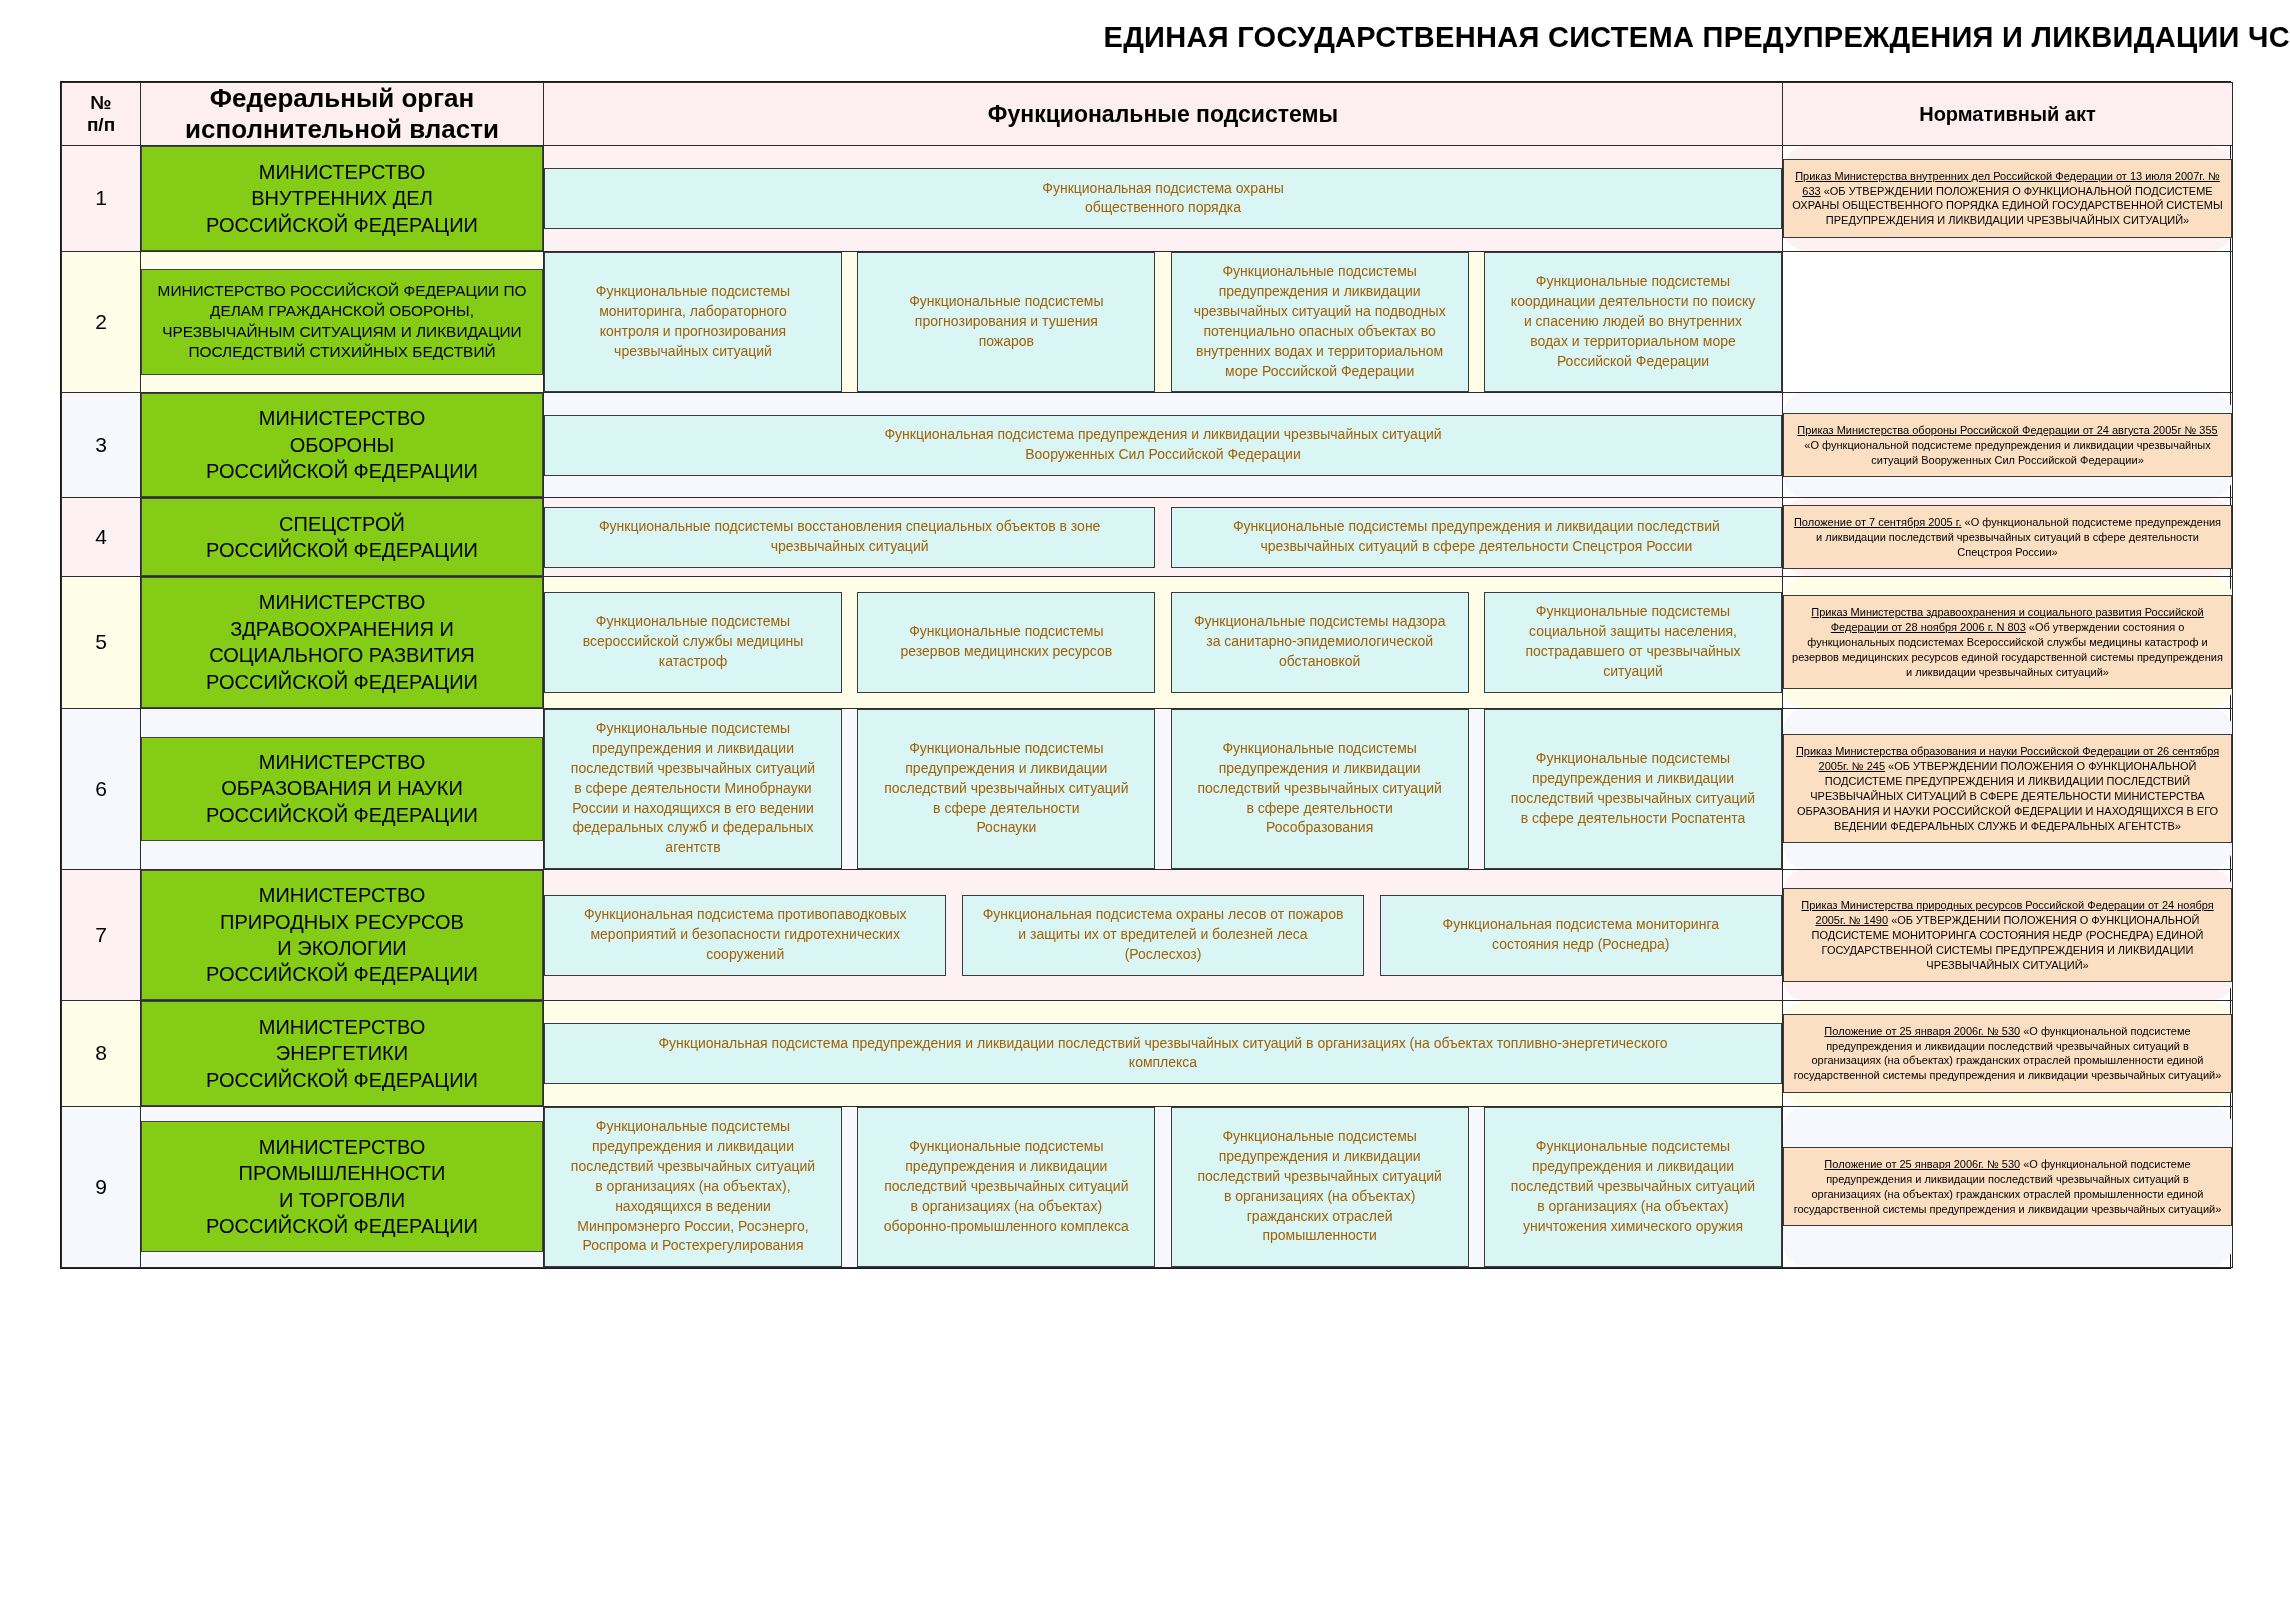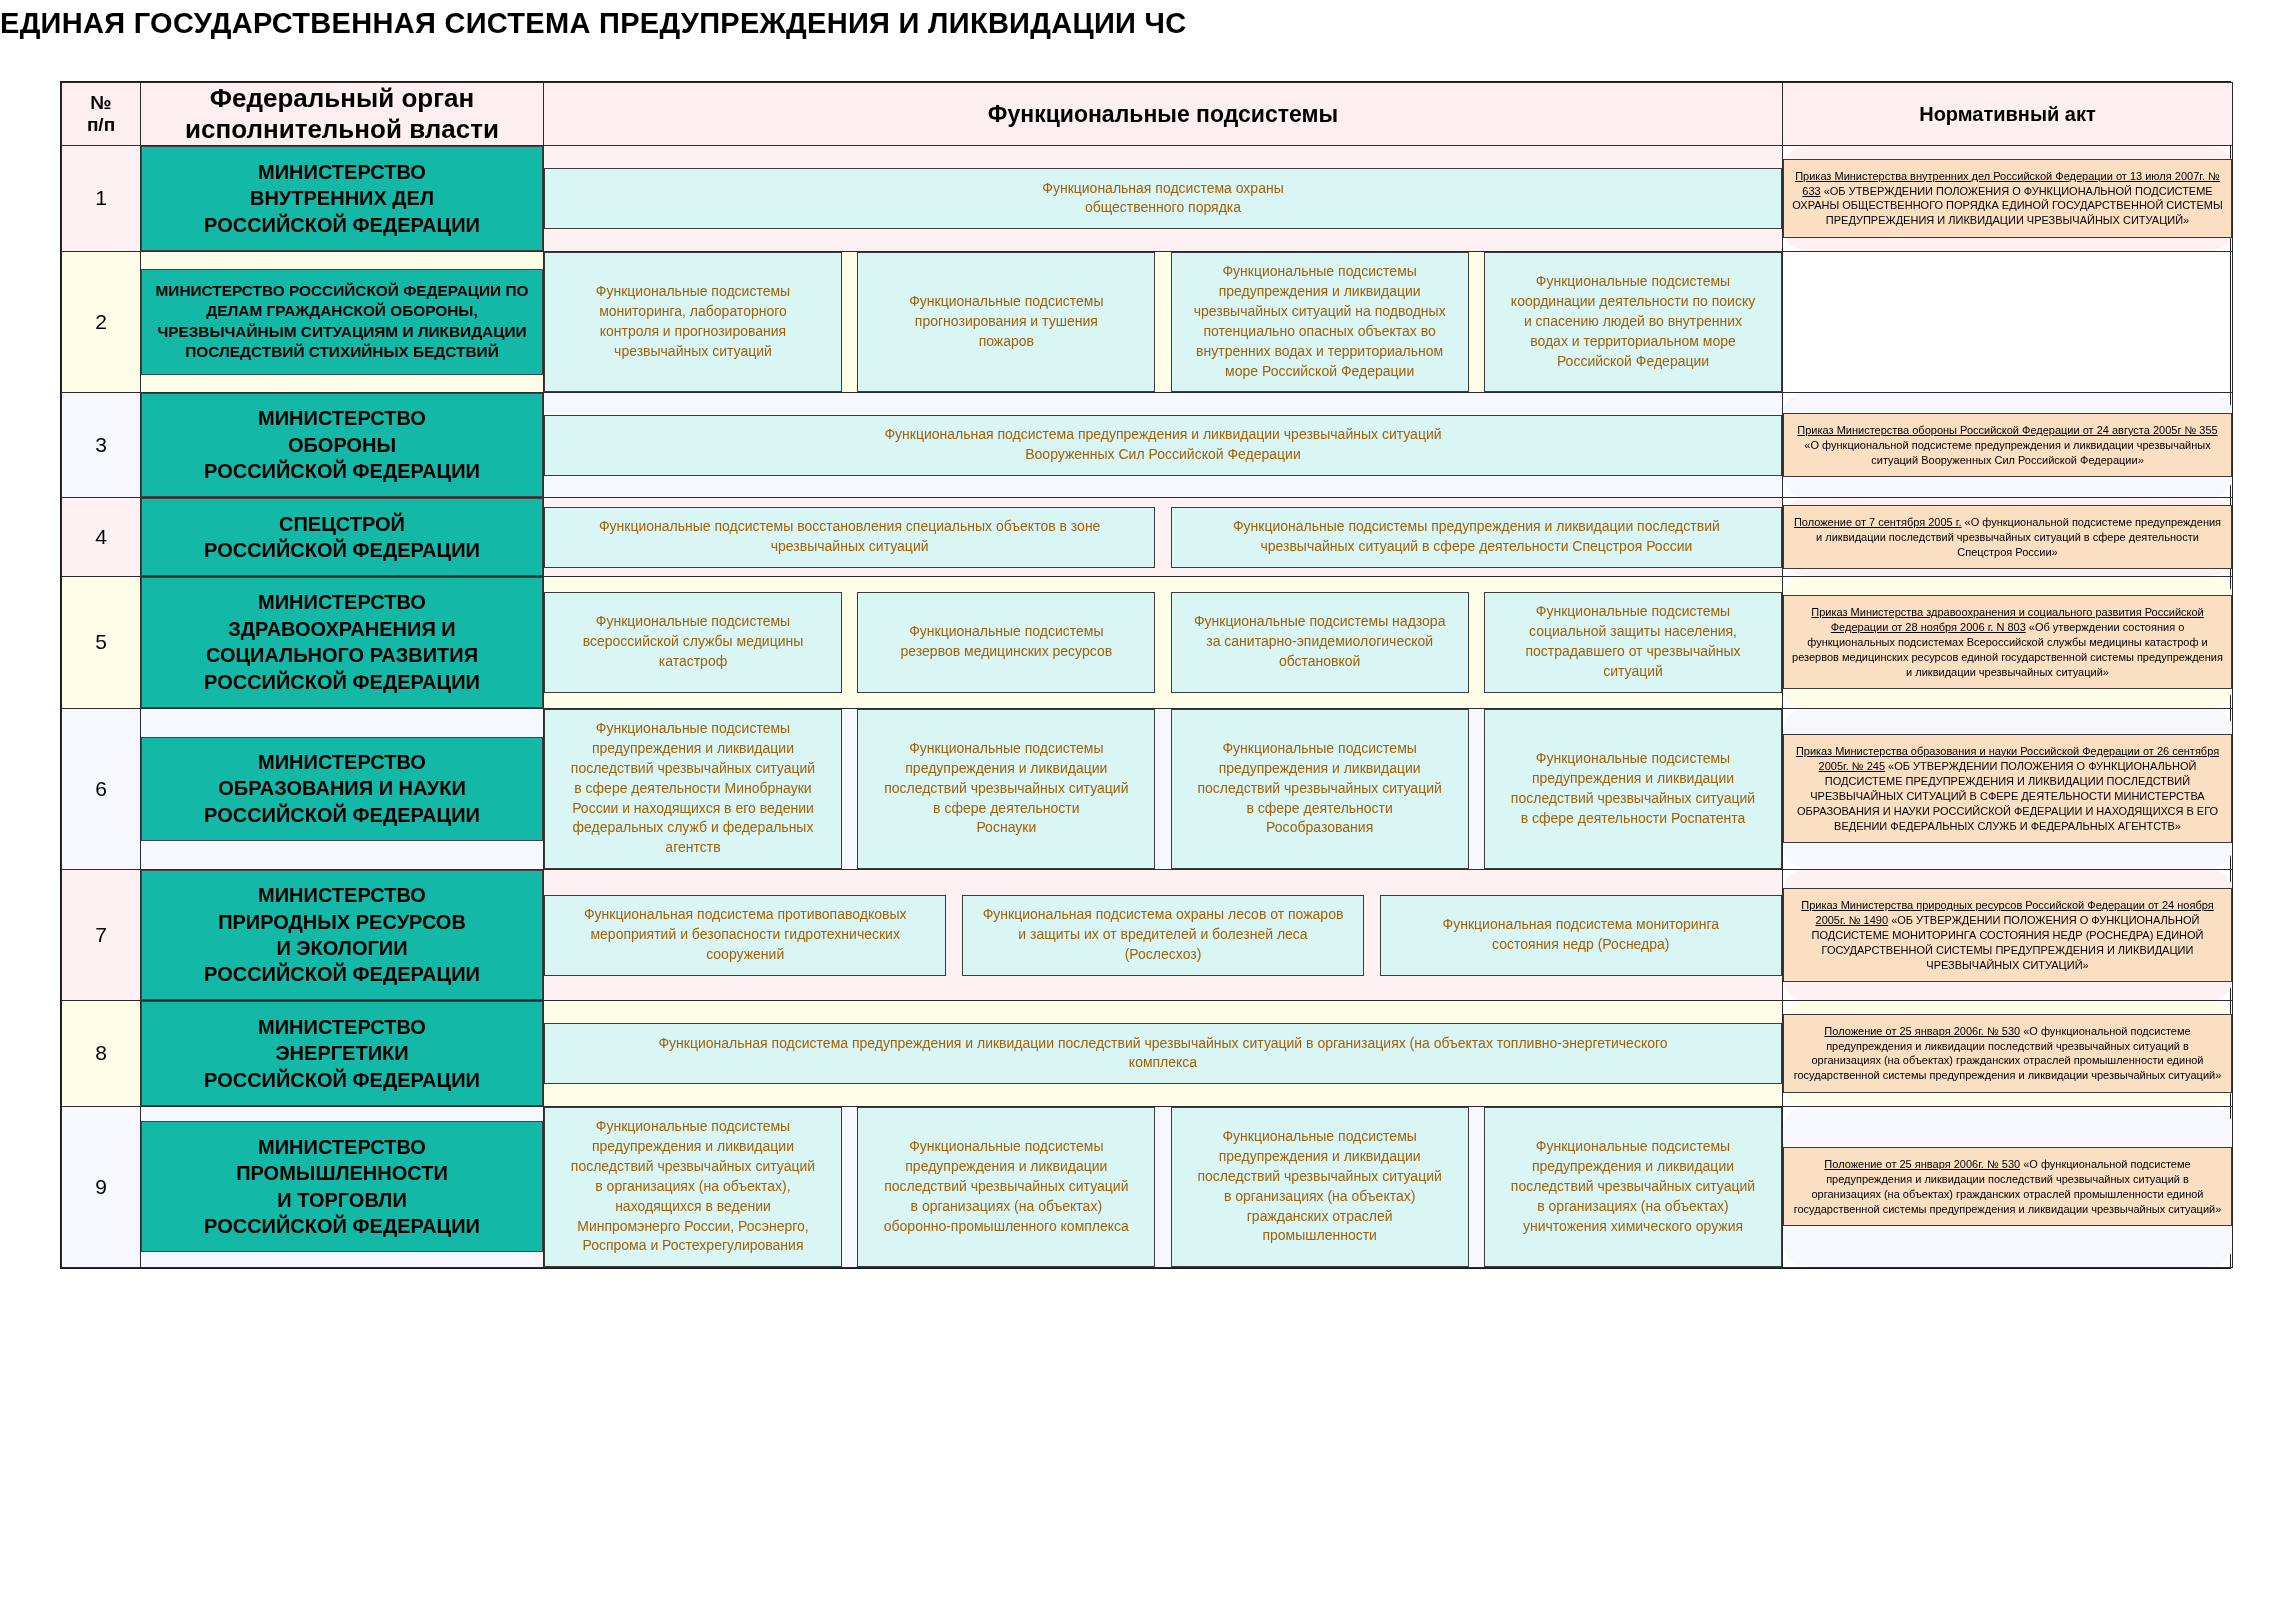--- a/index.html
+++ b/index.html
@@ -14,24 +14,24 @@
     width: 2290px;
     height: 1618px;
     background: #ffffff;
     box-sizing: border-box;
     overflow: hidden;
   }
 
   
   .doc-title {
     position: absolute;
-    top: 7px;
+    top: 21px;
     left: 0;
     width: 2290px;
-    text-align: left;
+    text-align: right;
     font-size: 29px;
     font-weight: bold;
     letter-spacing: 0.3px;
     color: #000000;
   }
 
   
   .table-wrap {
     position: absolute;
     left: 60px;
@@ -82,25 +82,25 @@
   td.subs-cell  { padding: 11.5px 9.6px; }
   td.act-cell   { padding: 9.6px 13.4px; border-radius: 23px; }
 
   
   tr.tint-a td { background: #fdf1f4; }
   tr.tint-b td { background: #fdfde8; }
   tr.tint-c td { background: #f6f8fd; }
 
   
   .organ-box {
-    background: #14b8a6;
+    background: #84cc16;
     border: 1px solid #444444;
     color: #000000;
     text-align: center;
-    font-weight: bold;
+    font-weight: normal;
     padding: 11.5px 7.7px;
     line-height: 1.32;
     box-sizing: border-box;
   }
   .organ-box.big   { font-size: 20px; }
   .organ-box.small { font-size: 15.4px; }
 
   
   .subs-row {
     display: flex;

